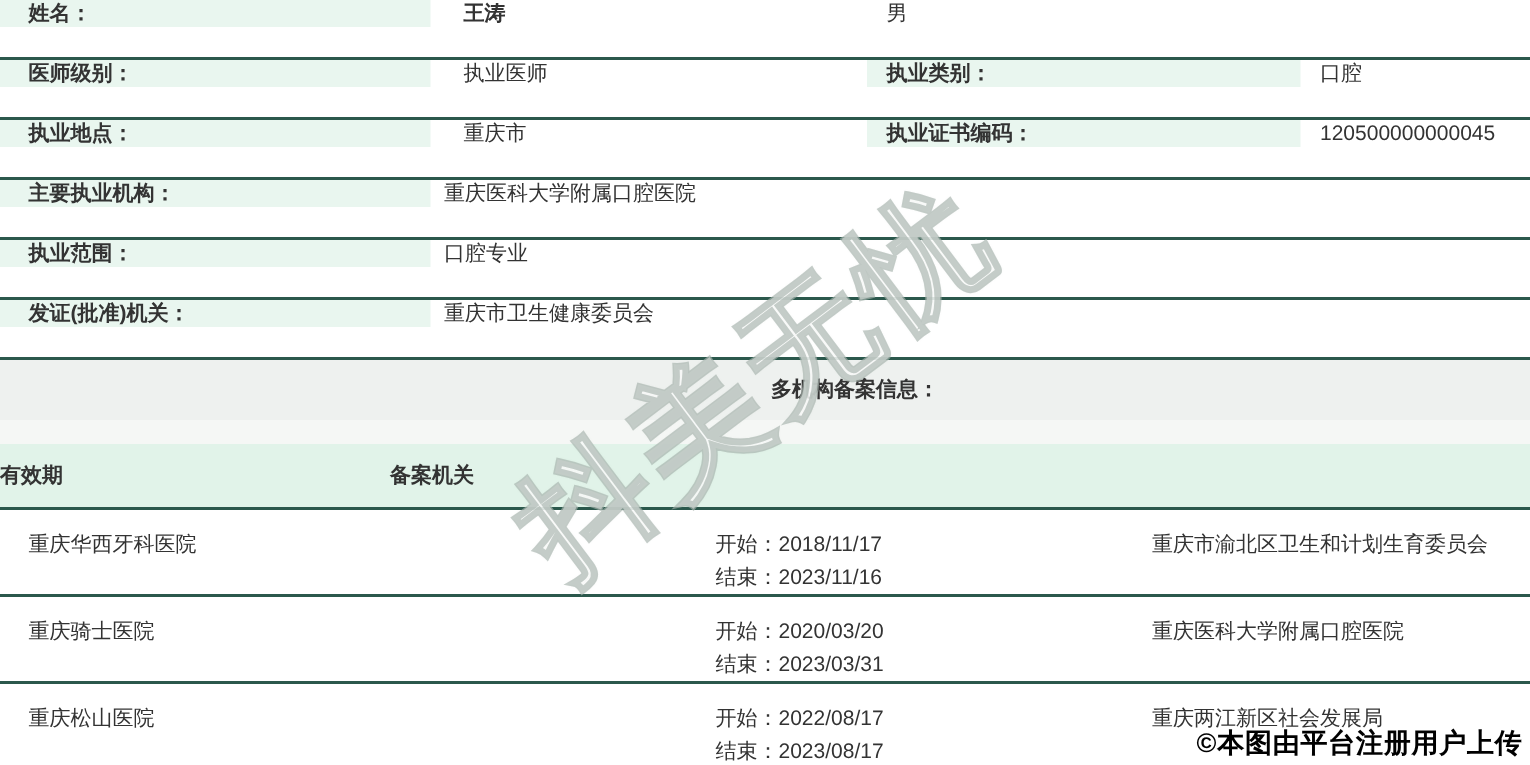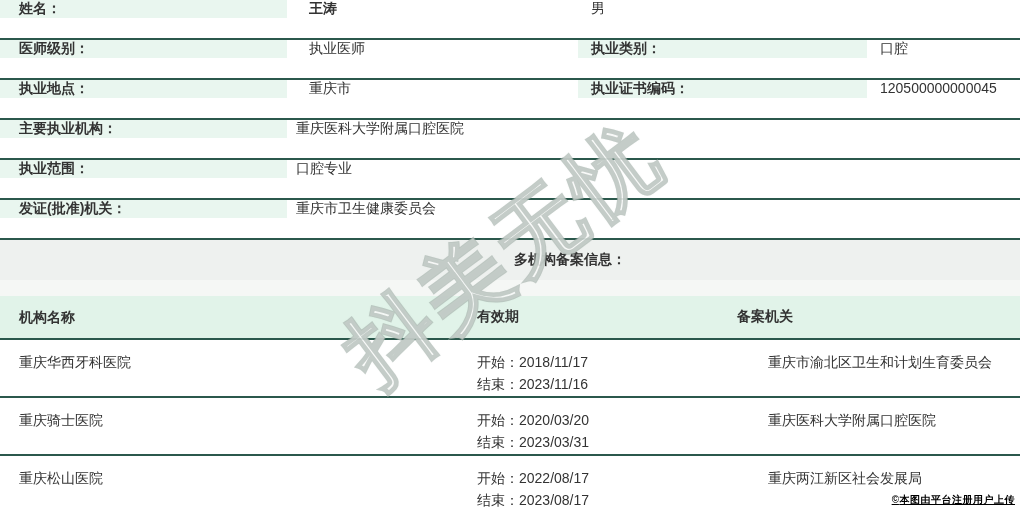--- a/index.html
+++ b/index.html
@@ -54,23 +54,22 @@
     font-size:86px;font-weight:700;letter-spacing:6px;white-space:nowrap;
     color:rgba(255,255,255,0.8);
     -webkit-text-stroke:2px rgba(168,180,174,0.65);
     text-shadow:0 0 2px rgba(150,162,156,0.35);
     pointer-events:none;z-index:4;
   }
 
   
   .upload-note{
     position:absolute;right:5px;bottom:3px;z-index:6;
-    font-size:10px;font-weight:700;letter-spacing:0.5px;color:#000;
+    font-size:18px;font-weight:700;letter-spacing:0.5px;color:#000;
     text-shadow:-1px -1px 0 #fff,1px -1px 0 #fff,-1px 1px 0 #fff,1px 1px 0 #fff,0 0 2px #fff;
-    text-decoration:underline;
   }
 </style>
 </head>
 <body>
 
 <div class="page">
 
   <div class="irow">
     <div class="cell lbl">姓名：</div>
     <div class="cell val bold">王涛</div>
@@ -105,21 +104,20 @@
     <div class="cell lbl">发证(批准)机关：</div>
     <div class="cell val-wide">重庆市卫生健康委员会</div>
   </div>
 
   <div class="section-band">
     <span>多机构备案信息：</span>
   </div>
   <div class="section-strip"></div>
 
   <div class="thead">
-    <div class="col-name">机构名称</div>
     <div class="col-period">有效期</div>
     <div class="col-auth">备案机关</div>
   </div>
 
   <div class="trow">
     <div class="col-name">重庆华西牙科医院</div>
     <div class="col-period">
       <div class="period-line">开始：2018/11/17</div>
       <div class="period-line">结束：2023/11/16</div>
     </div>

